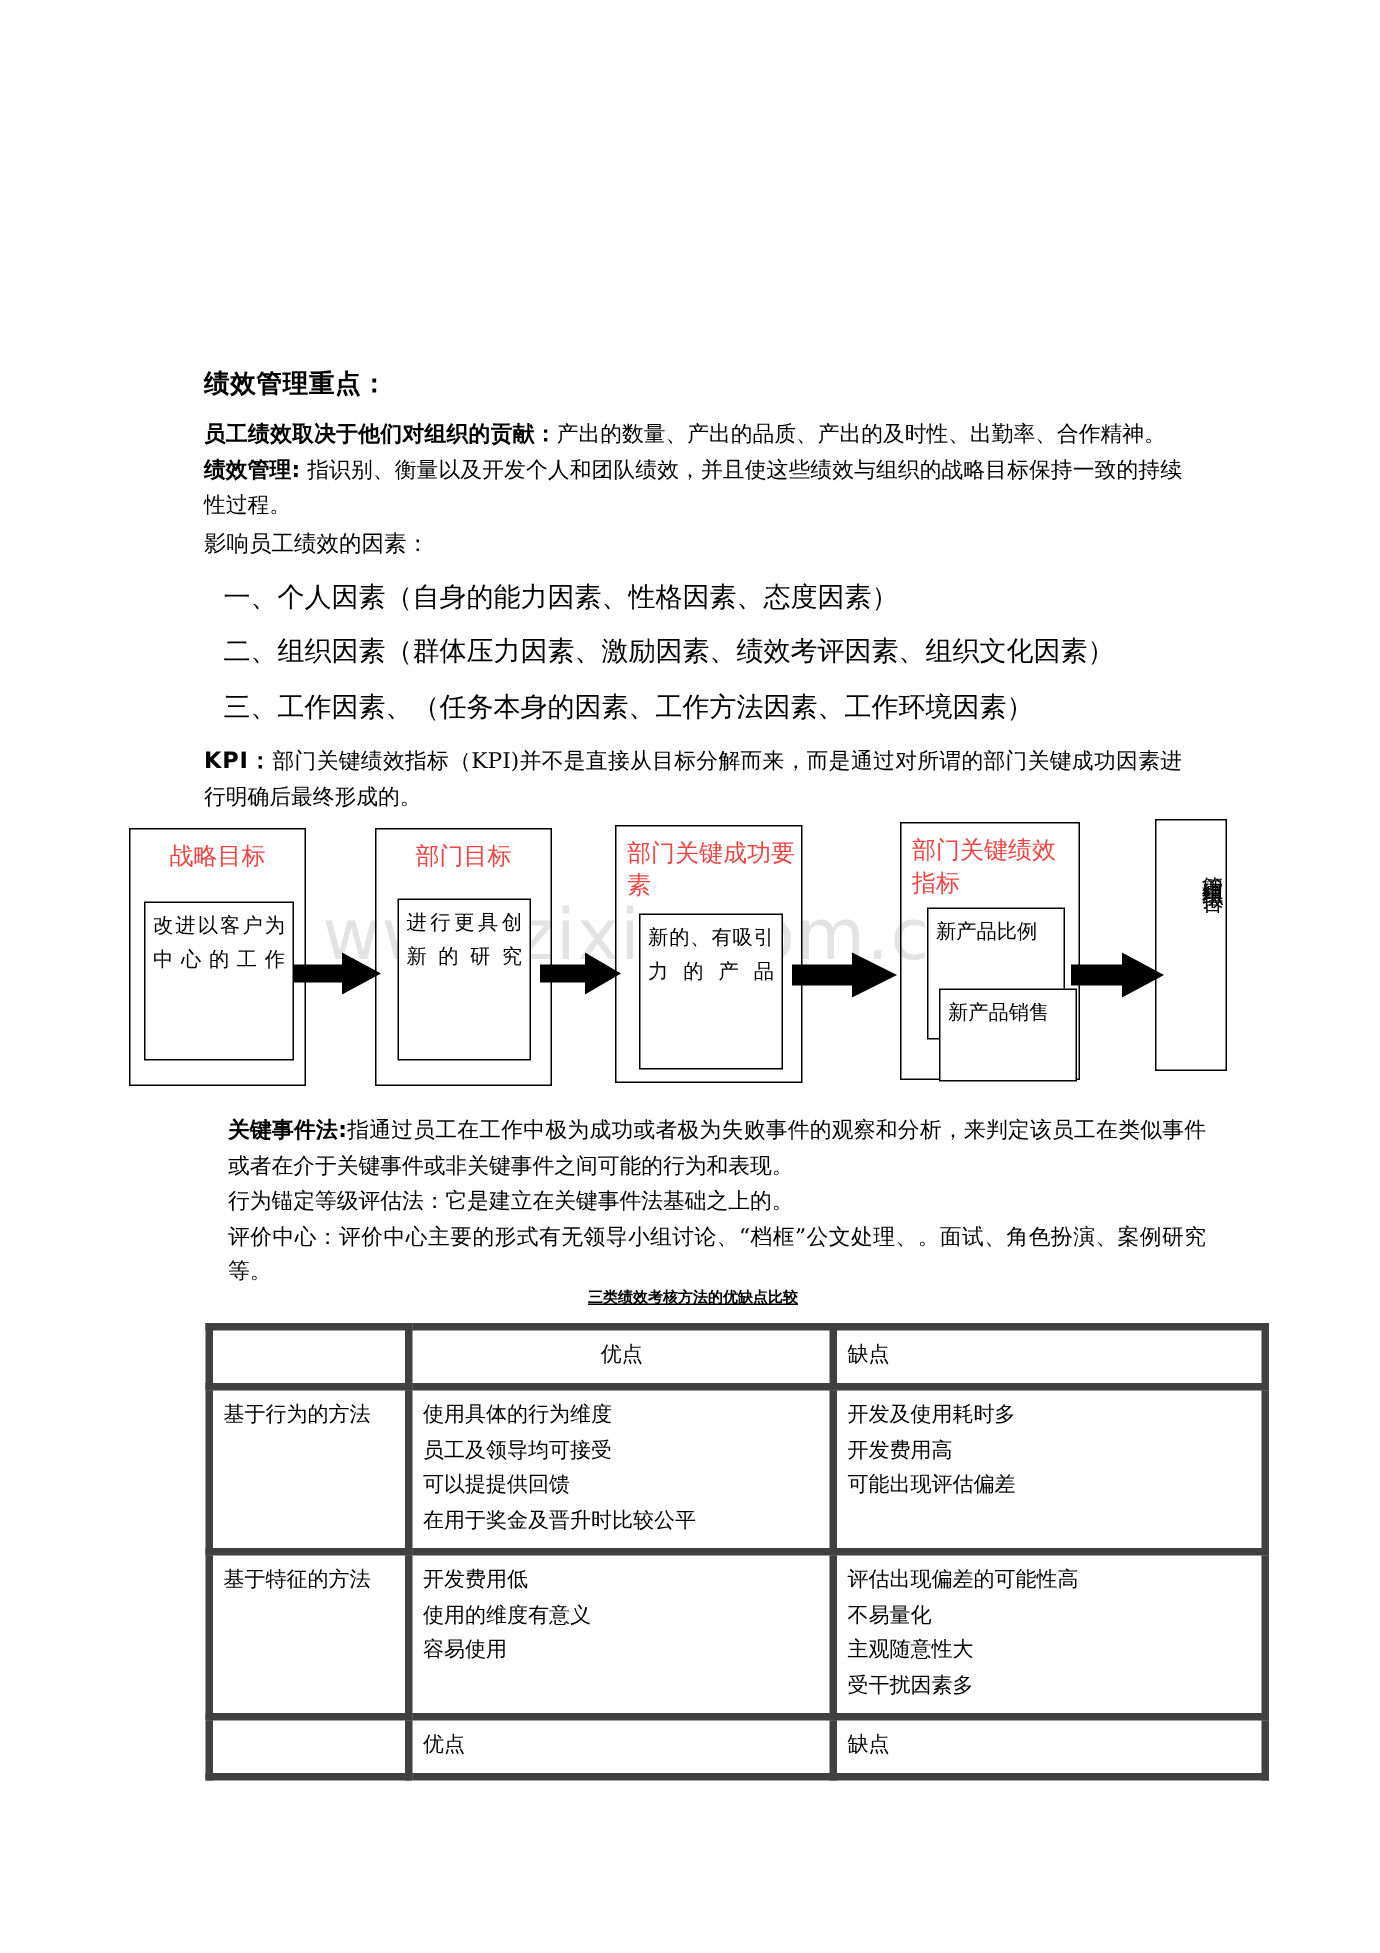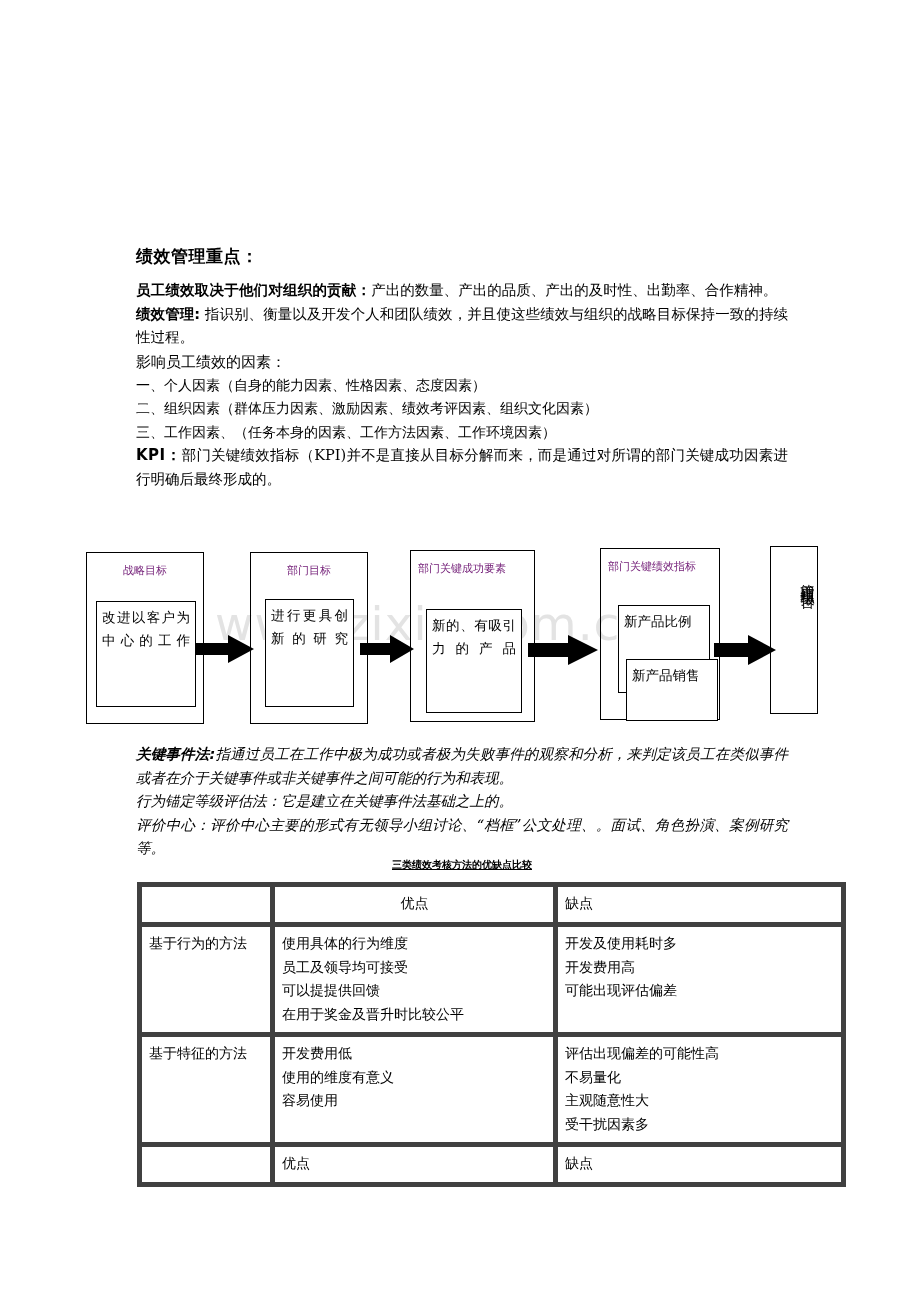--- a/index.html
+++ b/index.html
@@ -62,46 +62,46 @@
     line-height: 24px;
     margin: 0;
   }
   .kpi-tag {
     font-family: "DejaVu Sans", "Liberation Sans", sans-serif;
     font-weight: bold;
     font-size: 15px;
     letter-spacing: 0.5px;
   }
   .list-line {
-    font-size: 14px;
+    font-size: 18px;
     line-height: 23.5px;
-    margin: 0;
+    margin: 13px;
   }
 
   
   .diagram {
     position: absolute;
     left: 0px;
     top: 540px;
     width: 920px;
     height: 200px;
   }
   .dbox {
     position: absolute;
     border: 1px solid #000;
     box-sizing: border-box;
     background: transparent;
   }
   .dbox-title {
     position: absolute;
     left: 0; right: 0;
     text-align: center;
-    font-size: 11px;
+    font-size: 16px;
     line-height: 21px;
-    color: #701a75;
+    color: #ef4444;
   }
   .dbox-title.left {
     text-align: left;
     padding-left: 7px;
   }
   .dinner {
     position: absolute;
     border: 1px solid #000;
     box-sizing: border-box;
     background: #fff;
@@ -148,24 +148,23 @@
     color: #e3e3e3;
     letter-spacing: 1px;
     z-index: 0;
     white-space: nowrap;
     pointer-events: none;
   }
 
   
   .lower {
     position: absolute;
-    left: 136px;
+    left: 152px;
     top: 743px;
     width: 652px;
-    font-style: italic;
   }
 
   
   .table-title {
     position: absolute;
     left: 136px;
     top: 858px;
     width: 652px;
     text-align: center;
     font-family: "DejaVu Sans", "Liberation Sans", sans-serif;

